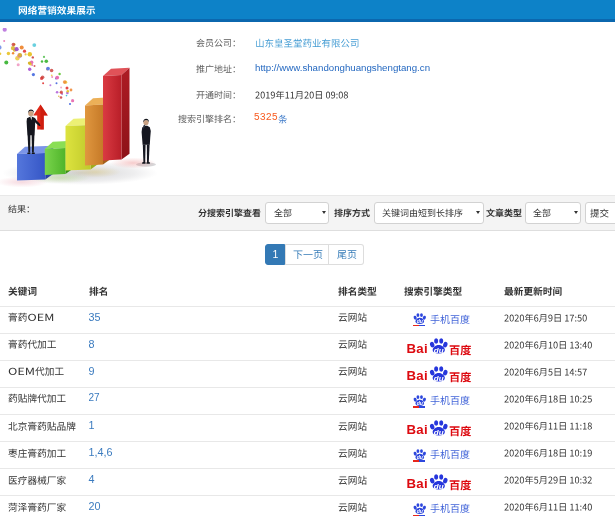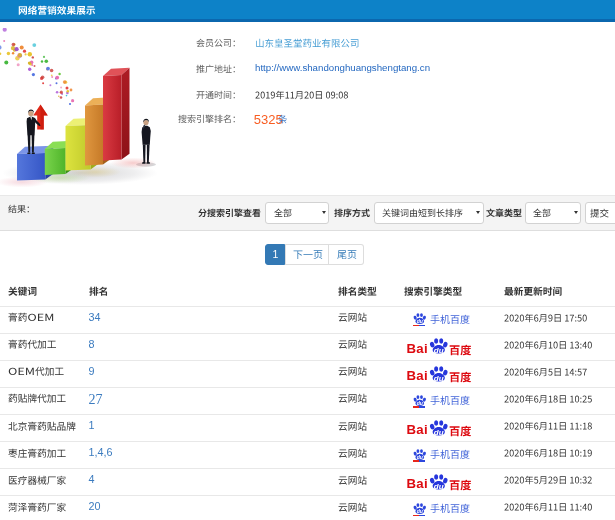--- a/index.html
+++ b/index.html
@@ -48,21 +48,21 @@
         </g>
       </svg>
     </div>
 <div style="position:absolute;left:177.5px;top:114.1px;width:63.0px;height:10.5px">
       <svg style="display:block" width="63.00" height="10.53" viewBox="0 0 63.00 10.53">
         <g transform="translate(0,8.28) scale(0.009000,-0.009000)">
           <path d="M166.0 840.0V638.0H46.0V568.0H166.0V354.0L39.0 309.0L59.0 238.0L166.0 279.0V13.0C166.0 0.0 161.0 -3.0 150.0 -3.0C138.0 -4.0 103.0 -4.0 64.0 -3.0C74.0 -24.0 83.0 -56.0 85.0 -75.0C144.0 -76.0 181.0 -73.0 205.0 -61.0C229.0 -48.0 237.0 -27.0 237.0 13.0V306.0L349.0 350.0L336.0 418.0L237.0 380.0V568.0H339.0V638.0H237.0V840.0ZM379.0 290.0V226.0H424.0L416.0 223.0C458.0 156.0 515.0 99.0 584.0 53.0C499.0 16.0 402.0 -7.0 304.0 -20.0C317.0 -36.0 331.0 -64.0 338.0 -82.0C449.0 -64.0 557.0 -34.0 651.0 12.0C730.0 -29.0 820.0 -59.0 917.0 -78.0C927.0 -59.0 946.0 -31.0 962.0 -16.0C875.0 -2.0 793.0 21.0 721.0 52.0C803.0 106.0 870.0 178.0 911.0 271.0L866.0 293.0L853.0 290.0H683.0V387.0H915.0V758.0H723.0V696.0H847.0V602.0H727.0V545.0H847.0V449.0H683.0V841.0H614.0V449.0H457.0V544.0H566.0V602.0H457.0V694.0C509.0 710.0 563.0 730.0 607.0 754.0L553.0 804.0C516.0 779.0 450.0 751.0 392.0 732.0V387.0H614.0V290.0ZM809.0 226.0C771.0 169.0 717.0 123.0 652.0 87.0C586.0 125.0 531.0 171.0 491.0 226.0Z M1633.0 104.0C1718.0 58.0 1825.0 -12.0 1877.0 -58.0L1938.0 -14.0C1881.0 32.0 1773.0 98.0 1690.0 141.0ZM1290.0 136.0C1233.0 82.0 1143.0 26.0 1061.0 -11.0C1078.0 -23.0 1106.0 -47.0 1119.0 -61.0C1198.0 -20.0 1294.0 46.0 1358.0 109.0ZM1194.0 319.0C1211.0 326.0 1237.0 329.0 1421.0 341.0C1339.0 302.0 1269.0 272.0 1237.0 260.0C1179.0 236.0 1135.0 222.0 1102.0 219.0C1109.0 200.0 1119.0 166.0 1122.0 153.0C1148.0 162.0 1187.0 166.0 1479.0 185.0V10.0C1479.0 -2.0 1475.0 -6.0 1458.0 -6.0C1443.0 -8.0 1389.0 -8.0 1327.0 -6.0C1339.0 -26.0 1351.0 -54.0 1355.0 -75.0C1428.0 -75.0 1479.0 -75.0 1510.0 -63.0C1543.0 -52.0 1552.0 -32.0 1552.0 8.0V189.0L1797.0 204.0C1824.0 176.0 1848.0 148.0 1864.0 126.0L1922.0 166.0C1879.0 221.0 1789.0 304.0 1718.0 362.0L1665.0 328.0C1691.0 306.0 1719.0 281.0 1746.0 255.0L1309.0 232.0C1450.0 285.0 1592.0 352.0 1727.0 434.0L1673.0 480.0C1629.0 451.0 1581.0 424.0 1532.0 398.0L1309.0 385.0C1378.0 419.0 1447.0 460.0 1510.0 505.0L1480.0 528.0H1862.0V405.0H1936.0V593.0H1539.0V686.0H1923.0V752.0H1539.0V841.0H1461.0V752.0H1076.0V686.0H1461.0V593.0H1066.0V405.0H1137.0V528.0H1434.0C1363.0 473.0 1274.0 425.0 1246.0 411.0C1218.0 396.0 1193.0 387.0 1174.0 385.0C1181.0 367.0 1191.0 333.0 1194.0 319.0Z M2782.0 830.0V-80.0H2857.0V830.0ZM2143.0 568.0C2130.0 474.0 2108.0 351.0 2088.0 273.0H2467.0C2453.0 104.0 2437.0 31.0 2413.0 11.0C2402.0 2.0 2391.0 0.0 2369.0 0.0C2345.0 0.0 2278.0 1.0 2212.0 7.0C2227.0 -15.0 2237.0 -46.0 2239.0 -70.0C2303.0 -74.0 2366.0 -75.0 2398.0 -72.0C2434.0 -70.0 2456.0 -64.0 2478.0 -40.0C2511.0 -7.0 2529.0 84.0 2546.0 308.0C2548.0 319.0 2549.0 343.0 2549.0 343.0H2181.0C2190.0 391.0 2200.0 445.0 2208.0 498.0H2543.0V798.0H2107.0V728.0H2469.0V568.0Z M3141.0 705.0C3123.0 658.0 3091.0 602.0 3042.0 558.0C3057.0 550.0 3076.0 531.0 3086.0 518.0C3099.0 530.0 3111.0 543.0 3122.0 557.0V406.0H3176.0V438.0H3348.0V579.0H3139.0C3149.0 592.0 3157.0 605.0 3165.0 619.0H3420.0C3415.0 498.0 3407.0 452.0 3396.0 438.0C3390.0 431.0 3383.0 429.0 3370.0 429.0C3358.0 429.0 3328.0 430.0 3294.0 433.0C3302.0 419.0 3308.0 397.0 3310.0 381.0C3344.0 379.0 3379.0 379.0 3398.0 380.0C3421.0 382.0 3437.0 387.0 3450.0 402.0C3470.0 424.0 3478.0 483.0 3486.0 639.0C3487.0 648.0 3487.0 665.0 3487.0 665.0H3188.0L3201.0 695.0L3195.0 696.0H3230.0V738.0H3338.0V694.0H3402.0V738.0H3518.0V790.0H3402.0V840.0H3338.0V790.0H3230.0V840.0H3166.0V790.0H3051.0V738.0H3166.0V701.0ZM3625.0 843.0C3598.0 749.0 3550.0 660.0 3488.0 602.0C3503.0 592.0 3529.0 571.0 3540.0 560.0C3559.0 580.0 3578.0 603.0 3595.0 629.0C3616.0 590.0 3641.0 554.0 3671.0 522.0C3617.0 489.0 3552.0 465.0 3480.0 447.0C3493.0 433.0 3513.0 405.0 3520.0 390.0C3594.0 412.0 3661.0 440.0 3718.0 478.0C3773.0 432.0 3840.0 397.0 3917.0 376.0C3926.0 395.0 3945.0 420.0 3960.0 435.0C3888.0 451.0 3824.0 479.0 3770.0 517.0C3822.0 562.0 3862.0 617.0 3888.0 686.0H3946.0V743.0H3658.0C3670.0 770.0 3680.0 799.0 3689.0 828.0ZM3816.0 686.0C3795.0 635.0 3763.0 593.0 3721.0 558.0C3683.0 595.0 3652.0 638.0 3631.0 686.0ZM3176.0 538.0H3293.0V480.0H3176.0ZM3769.0 378.0C3629.0 354.0 3363.0 343.0 3148.0 342.0C3154.0 328.0 3161.0 305.0 3163.0 291.0C3258.0 291.0 3362.0 293.0 3463.0 297.0V235.0H3122.0V180.0H3463.0V118.0H3057.0V61.0H3463.0V-2.0C3463.0 -14.0 3458.0 -18.0 3444.0 -19.0C3430.0 -20.0 3378.0 -20.0 3325.0 -18.0C3335.0 -36.0 3346.0 -62.0 3350.0 -80.0C3423.0 -80.0 3469.0 -79.0 3498.0 -70.0C3528.0 -60.0 3538.0 -42.0 3538.0 -4.0V61.0H3945.0V118.0H3538.0V180.0H3887.0V235.0H3538.0V301.0C3642.0 308.0 3740.0 317.0 3816.0 330.0Z M4182.0 840.0V638.0H4055.0V568.0H4182.0V348.0L4042.0 311.0L4057.0 237.0L4182.0 274.0V14.0C4182.0 1.0 4177.0 -3.0 4164.0 -4.0C4154.0 -4.0 4115.0 -4.0 4074.0 -3.0C4083.0 -22.0 4093.0 -53.0 4096.0 -72.0C4158.0 -72.0 4196.0 -70.0 4221.0 -58.0C4245.0 -47.0 4254.0 -27.0 4254.0 14.0V295.0L4373.0 331.0L4364.0 399.0L4254.0 368.0V568.0H4362.0V638.0H4254.0V840.0ZM4380.0 253.0V184.0H4550.0V-79.0H4623.0V833.0H4550.0V669.0H4401.0V601.0H4550.0V461.0H4404.0V394.0H4550.0V253.0ZM4715.0 833.0V-80.0H4787.0V181.0H4962.0V250.0H4787.0V394.0H4941.0V461.0H4787.0V601.0H4950.0V669.0H4787.0V833.0Z M5263.0 529.0C5314.0 494.0 5373.0 446.0 5417.0 406.0C5300.0 344.0 5171.0 299.0 5047.0 273.0C5061.0 256.0 5079.0 224.0 5086.0 204.0C5141.0 217.0 5197.0 233.0 5252.0 253.0V-79.0H5327.0V-27.0H5773.0V-79.0H5849.0V340.0H5451.0C5617.0 429.0 5762.0 553.0 5844.0 713.0L5794.0 744.0L5781.0 740.0H5427.0C5451.0 768.0 5473.0 797.0 5492.0 826.0L5406.0 843.0C5347.0 747.0 5233.0 636.0 5069.0 559.0C5087.0 546.0 5111.0 519.0 5122.0 501.0C5217.0 550.0 5296.0 609.0 5361.0 671.0H5733.0C5674.0 583.0 5587.0 508.0 5487.0 445.0C5440.0 486.0 5374.0 536.0 5321.0 572.0ZM5773.0 42.0H5327.0V271.0H5773.0Z M6250.0 486.0C6290.0 486.0 6326.0 515.0 6326.0 560.0C6326.0 606.0 6290.0 636.0 6250.0 636.0C6210.0 636.0 6174.0 606.0 6174.0 560.0C6174.0 515.0 6210.0 486.0 6250.0 486.0ZM6250.0 -4.0C6290.0 -4.0 6326.0 26.0 6326.0 71.0C6326.0 117.0 6290.0 146.0 6250.0 146.0C6210.0 146.0 6174.0 117.0 6174.0 71.0C6174.0 26.0 6210.0 -4.0 6250.0 -4.0Z" fill="#5a5a5a"></path>
         </g>
       </svg>
     </div>
-<div style="position:absolute;left:253.8px;top:113.1px;font-family:Liberation Sans, sans-serif;font-size:13px;font-weight:normal;color:#f85d22;line-height:1;white-space:nowrap;">5325</div>
+<div style="position:absolute;left:253.8px;top:113.1px;font-family:Liberation Mono, monospace;font-size:10px;font-weight:normal;color:#f85d22;line-height:1;white-space:nowrap;">5325</div>
 <div style="position:absolute;left:277.9px;top:113.5px;width:9.5px;height:11.1px">
       <svg style="display:block" width="9.50" height="11.12" viewBox="0 0 9.50 11.12">
         <g transform="translate(0,8.74) scale(0.009500,-0.009500)">
           <path d="M300.0 182.0C252.0 121.0 162.0 48.0 96.0 10.0C112.0 -2.0 134.0 -27.0 146.0 -43.0C214.0 1.0 307.0 84.0 360.0 155.0ZM629.0 145.0C699.0 88.0 780.0 6.0 818.0 -47.0L875.0 -4.0C836.0 50.0 752.0 129.0 683.0 184.0ZM667.0 683.0C624.0 631.0 568.0 586.0 502.0 548.0C439.0 585.0 385.0 628.0 344.0 679.0L348.0 683.0ZM378.0 842.0C326.0 751.0 223.0 647.0 74.0 575.0C91.0 564.0 115.0 538.0 128.0 520.0C191.0 554.0 246.0 592.0 294.0 633.0C333.0 587.0 379.0 546.0 431.0 511.0C311.0 454.0 171.0 418.0 35.0 399.0C49.0 382.0 64.0 351.0 70.0 332.0C219.0 356.0 372.0 399.0 502.0 468.0C621.0 404.0 764.0 361.0 919.0 339.0C929.0 359.0 948.0 390.0 964.0 406.0C820.0 424.0 686.0 458.0 574.0 510.0C661.0 566.0 734.0 636.0 782.0 721.0L732.0 752.0L718.0 748.0H405.0C426.0 774.0 444.0 800.0 460.0 826.0ZM461.0 393.0V287.0H147.0V220.0H461.0V3.0C461.0 -8.0 457.0 -11.0 446.0 -11.0C435.0 -12.0 395.0 -12.0 357.0 -10.0C367.0 -29.0 377.0 -57.0 380.0 -76.0C438.0 -76.0 477.0 -76.0 503.0 -65.0C530.0 -54.0 537.0 -35.0 537.0 3.0V220.0H852.0V287.0H537.0V393.0Z" fill="#3a78c8"></path>
         </g>
       </svg>
     </div>
 <svg width="185" height="160" viewBox="0 0 185 160" style="position:absolute;left:0;top:28px">
       <defs>
         <radialGradient id="shad" cx="0.5" cy="0.5" r="0.5">
@@ -359,21 +359,21 @@
         </g>
       </svg>
     </div>
 <div style="position:absolute;left:8.0px;top:312.3px;width:46.4px;height:11.3px">
       <svg style="display:block" width="46.42" height="11.35" viewBox="0 0 46.42 11.35">
         <g transform="translate(0,8.92) scale(0.009700,-0.009700)">
           <path d="M71.0 515.0V358.0H138.0V467.0H860.0V358.0H929.0V515.0ZM269.0 641.0H730.0V591.0H269.0ZM195.0 679.0V553.0H809.0V679.0ZM306.0 393.0H690.0V345.0H306.0ZM233.0 430.0V308.0H766.0V430.0ZM442.0 830.0C453.0 813.0 464.0 792.0 473.0 772.0H61.0V717.0H940.0V772.0H558.0C548.0 796.0 532.0 826.0 516.0 848.0ZM740.0 126.0V78.0H261.0V126.0ZM740.0 171.0H261.0V220.0H740.0ZM186.0 267.0V-79.0H261.0V33.0H740.0V-5.0C740.0 -20.0 736.0 -24.0 718.0 -25.0C702.0 -26.0 639.0 -26.0 574.0 -24.0C583.0 -39.0 594.0 -58.0 598.0 -75.0C685.0 -75.0 742.0 -75.0 774.0 -67.0C807.0 -58.0 817.0 -43.0 817.0 -4.0V267.0Z M1542.0 331.0C1589.0 269.0 1635.0 184.0 1651.0 130.0L1717.0 157.0C1699.0 212.0 1651.0 293.0 1603.0 354.0ZM1056.0 29.0 1069.0 -41.0C1168.0 -25.0 1305.0 -2.0 1438.0 20.0L1434.0 86.0C1293.0 63.0 1150.0 41.0 1056.0 29.0ZM1572.0 635.0C1541.0 530.0 1485.0 427.0 1420.0 359.0C1438.0 349.0 1468.0 329.0 1482.0 317.0C1515.0 355.0 1547.0 403.0 1575.0 456.0H1842.0C1830.0 152.0 1816.0 38.0 1791.0 10.0C1782.0 -1.0 1772.0 -4.0 1754.0 -3.0C1736.0 -3.0 1689.0 -3.0 1639.0 1.0C1651.0 -19.0 1660.0 -49.0 1662.0 -71.0C1709.0 -73.0 1758.0 -74.0 1785.0 -71.0C1816.0 -68.0 1836.0 -60.0 1855.0 -36.0C1888.0 4.0 1901.0 128.0 1916.0 485.0C1917.0 496.0 1917.0 522.0 1917.0 522.0H1607.0C1620.0 554.0 1633.0 586.0 1643.0 619.0ZM1062.0 758.0V691.0H1288.0V621.0H1361.0V691.0H1633.0V626.0H1706.0V691.0H1941.0V758.0H1706.0V840.0H1633.0V758.0H1361.0V840.0H1288.0V758.0ZM1087.0 126.0C1110.0 136.0 1146.0 144.0 1419.0 180.0C1419.0 195.0 1420.0 224.0 1423.0 243.0L1197.0 216.0C1275.0 288.0 1352.0 376.0 1422.0 468.0L1361.0 501.0C1341.0 470.0 1318.0 439.0 1294.0 410.0L1163.0 402.0C1214.0 458.0 1264.0 528.0 1306.0 599.0L1240.0 628.0C1198.0 541.0 1130.0 454.0 1110.0 432.0C1090.0 408.0 1073.0 393.0 1057.0 390.0C1065.0 372.0 1075.0 338.0 1079.0 323.0C1094.0 330.0 1118.0 335.0 1240.0 345.0C1198.0 297.0 1160.0 259.0 1143.0 245.0C1112.0 214.0 1087.0 195.0 1066.0 191.0C1075.0 173.0 1084.0 140.0 1087.0 126.0Z M2482.3 -13.0C2721.5 -13.0 2889.2 134.0 2889.2 369.0C2889.2 604.0 2721.5 746.0 2482.3 746.0C2243.1 746.0 2075.4 604.0 2075.4 369.0C2075.4 134.0 2243.1 -13.0 2482.3 -13.0ZM2482.3 68.0C2310.7 68.0 2198.9 186.0 2198.9 369.0C2198.9 552.0 2310.7 665.0 2482.3 665.0C2653.9 665.0 2765.7 552.0 2765.7 369.0C2765.7 186.0 2653.9 68.0 2482.3 68.0Z M3095.9 0.0H3658.8V79.0H3215.5V346.0H3576.9V425.0H3215.5V655.0H3644.5V733.0H3095.9Z M3861.6000000000004 0.0H3969.5V406.0C3969.5 469.0 3961.7000000000003 558.0 3953.9 622.0H3959.1000000000004L4035.8 455.0L4216.5 74.0H4297.1L4476.5 455.0L4553.2 622.0H4558.400000000001C4551.900000000001 558.0 4542.8 469.0 4542.8 406.0V0.0H4654.6V733.0H4510.3L4328.3 341.0C4306.2 291.0 4286.7 239.0 4262.0 188.0H4256.8C4233.400000000001 239.0 4212.6 291.0 4187.900000000001 341.0L4005.9 733.0H3861.6000000000004Z" fill="#333333"></path>
         </g>
       </svg>
     </div>
-<div style="position:absolute;left:88.5px;top:311.6px;font-family:'Liberation Sans', sans-serif;font-size:10.8px;font-weight:normal;color:#3b7bbf;line-height:1;white-space:nowrap;">34</div>
+<div style="position:absolute;left:88.5px;top:311.6px;font-family:'Liberation Sans', sans-serif;font-size:10.8px;font-weight:normal;color:#3b7bbf;line-height:1;white-space:nowrap;">35</div>
 <div style="position:absolute;left:338.0px;top:312.3px;width:29.1px;height:11.3px">
       <svg style="display:block" width="29.10" height="11.35" viewBox="0 0 29.10 11.35">
         <g transform="translate(0,8.92) scale(0.009700,-0.009700)">
           <path d="M165.0 760.0V684.0H842.0V760.0ZM141.0 -44.0C182.0 -27.0 240.0 -24.0 791.0 24.0C815.0 -16.0 836.0 -52.0 852.0 -83.0L924.0 -41.0C874.0 53.0 773.0 199.0 688.0 312.0L620.0 277.0C660.0 222.0 705.0 157.0 746.0 94.0L243.0 56.0C323.0 152.0 404.0 275.0 471.0 401.0H945.0V478.0H56.0V401.0H367.0C303.0 272.0 219.0 149.0 190.0 114.0C158.0 73.0 135.0 46.0 112.0 40.0C123.0 16.0 137.0 -26.0 141.0 -44.0Z M1194.0 536.0C1239.0 481.0 1288.0 416.0 1333.0 352.0C1295.0 245.0 1242.0 155.0 1172.0 88.0C1188.0 79.0 1218.0 57.0 1230.0 46.0C1291.0 110.0 1340.0 191.0 1379.0 285.0C1411.0 238.0 1438.0 194.0 1457.0 157.0L1506.0 206.0C1482.0 249.0 1447.0 303.0 1407.0 360.0C1435.0 443.0 1456.0 534.0 1472.0 632.0L1403.0 640.0C1392.0 565.0 1377.0 494.0 1358.0 428.0C1319.0 480.0 1279.0 532.0 1240.0 578.0ZM1483.0 535.0C1529.0 480.0 1577.0 415.0 1620.0 350.0C1580.0 240.0 1526.0 148.0 1452.0 80.0C1469.0 71.0 1498.0 49.0 1511.0 38.0C1575.0 103.0 1625.0 184.0 1664.0 280.0C1699.0 224.0 1728.0 171.0 1747.0 127.0L1799.0 171.0C1776.0 224.0 1738.0 290.0 1693.0 358.0C1720.0 440.0 1740.0 531.0 1755.0 630.0L1687.0 638.0C1676.0 564.0 1662.0 494.0 1644.0 428.0C1608.0 479.0 1570.0 529.0 1532.0 574.0ZM1088.0 780.0V-78.0H1164.0V708.0H1840.0V20.0C1840.0 2.0 1833.0 -3.0 1814.0 -4.0C1795.0 -5.0 1729.0 -6.0 1663.0 -3.0C1674.0 -23.0 1687.0 -57.0 1692.0 -77.0C1782.0 -78.0 1837.0 -76.0 1869.0 -64.0C1902.0 -52.0 1915.0 -28.0 1915.0 20.0V780.0Z M2058.0 652.0V582.0H2447.0V652.0ZM2098.0 525.0C2121.0 412.0 2142.0 265.0 2146.0 167.0L2209.0 178.0C2203.0 277.0 2182.0 422.0 2158.0 536.0ZM2175.0 815.0C2202.0 768.0 2231.0 703.0 2243.0 662.0L2311.0 686.0C2299.0 727.0 2269.0 788.0 2240.0 835.0ZM2330.0 549.0C2317.0 426.0 2290.0 250.0 2264.0 144.0C2182.0 124.0 2105.0 107.0 2047.0 95.0L2065.0 20.0C2169.0 46.0 2310.0 82.0 2443.0 116.0L2436.0 185.0L2328.0 159.0C2353.0 264.0 2381.0 417.0 2400.0 535.0ZM2467.0 362.0V-79.0H2540.0V-31.0H2842.0V-75.0H2918.0V362.0H2706.0V561.0H2960.0V633.0H2706.0V841.0H2629.0V362.0ZM2540.0 39.0V291.0H2842.0V39.0Z" fill="#333333"></path>
         </g>
       </svg>
     </div>
 <svg width="13.5" height="11.2" viewBox="0 0 26 22" style="position:absolute;left:412.8px;top:313.4px">
       <g fill="#2d47dd">
         <ellipse cx="4.0" cy="9.2" rx="2.9" ry="3.9" transform="rotate(-20 4 9.2)"></ellipse>
@@ -480,21 +480,21 @@
         </g>
       </svg>
     </div>
 <div style="position:absolute;left:8.0px;top:393.4px;width:58.2px;height:11.3px">
       <svg style="display:block" width="58.20" height="11.35" viewBox="0 0 58.20 11.35">
         <g transform="translate(0,8.92) scale(0.009700,-0.009700)">
           <path d="M542.0 331.0C589.0 269.0 635.0 184.0 651.0 130.0L717.0 157.0C699.0 212.0 651.0 293.0 603.0 354.0ZM56.0 29.0 69.0 -41.0C168.0 -25.0 305.0 -2.0 438.0 20.0L434.0 86.0C293.0 63.0 150.0 41.0 56.0 29.0ZM572.0 635.0C541.0 530.0 485.0 427.0 420.0 359.0C438.0 349.0 468.0 329.0 482.0 317.0C515.0 355.0 547.0 403.0 575.0 456.0H842.0C830.0 152.0 816.0 38.0 791.0 10.0C782.0 -1.0 772.0 -4.0 754.0 -3.0C736.0 -3.0 689.0 -3.0 639.0 1.0C651.0 -19.0 660.0 -49.0 662.0 -71.0C709.0 -73.0 758.0 -74.0 785.0 -71.0C816.0 -68.0 836.0 -60.0 855.0 -36.0C888.0 4.0 901.0 128.0 916.0 485.0C917.0 496.0 917.0 522.0 917.0 522.0H607.0C620.0 554.0 633.0 586.0 643.0 619.0ZM62.0 758.0V691.0H288.0V621.0H361.0V691.0H633.0V626.0H706.0V691.0H941.0V758.0H706.0V840.0H633.0V758.0H361.0V840.0H288.0V758.0ZM87.0 126.0C110.0 136.0 146.0 144.0 419.0 180.0C419.0 195.0 420.0 224.0 423.0 243.0L197.0 216.0C275.0 288.0 352.0 376.0 422.0 468.0L361.0 501.0C341.0 470.0 318.0 439.0 294.0 410.0L163.0 402.0C214.0 458.0 264.0 528.0 306.0 599.0L240.0 628.0C198.0 541.0 130.0 454.0 110.0 432.0C90.0 408.0 73.0 393.0 57.0 390.0C65.0 372.0 75.0 338.0 79.0 323.0C94.0 330.0 118.0 335.0 240.0 345.0C198.0 297.0 160.0 259.0 143.0 245.0C112.0 214.0 87.0 195.0 66.0 191.0C75.0 173.0 84.0 140.0 87.0 126.0Z M1223.0 652.0V373.0C1223.0 246.0 1211.0 68.0 1037.0 -32.0C1052.0 -44.0 1073.0 -67.0 1082.0 -81.0C1268.0 35.0 1289.0 226.0 1289.0 373.0V652.0ZM1268.0 127.0C1308.0 71.0 1355.0 -6.0 1375.0 -53.0L1433.0 -14.0C1410.0 31.0 1361.0 105.0 1322.0 160.0ZM1086.0 785.0V177.0H1148.0V717.0H1364.0V179.0H1430.0V785.0ZM1484.0 360.0V-80.0H1551.0V-32.0H1859.0V-76.0H1928.0V360.0H1715.0V569.0H1960.0V640.0H1715.0V840.0H1645.0V360.0ZM1551.0 38.0V290.0H1859.0V38.0Z M2730.0 334.0V194.0H2394.0V129.0H2730.0V-79.0H2801.0V129.0H2957.0V194.0H2801.0V334.0ZM2437.0 744.0V358.0H2592.0C2559.0 316.0 2509.0 277.0 2431.0 244.0C2446.0 235.0 2469.0 214.0 2481.0 201.0C2580.0 244.0 2638.0 299.0 2672.0 358.0H2929.0V744.0H2670.0C2686.0 770.0 2702.0 799.0 2717.0 827.0L2633.0 843.0C2625.0 815.0 2610.0 777.0 2595.0 744.0ZM2505.0 523.0H2649.0C2648.0 489.0 2642.0 453.0 2627.0 417.0H2505.0ZM2715.0 523.0H2860.0V417.0H2698.0C2709.0 452.0 2713.0 488.0 2715.0 523.0ZM2505.0 685.0H2650.0V580.0H2505.0ZM2715.0 685.0H2860.0V580.0H2715.0ZM2101.0 820.0V436.0C2101.0 290.0 2093.0 87.0 2035.0 -57.0C2054.0 -63.0 2084.0 -73.0 2099.0 -82.0C2140.0 26.0 2157.0 161.0 2164.0 288.0H2294.0V-79.0H2362.0V353.0H2166.0L2167.0 436.0V500.0H2413.0V565.0H2331.0V839.0H2264.0V565.0H2167.0V820.0Z M3715.0 783.0C3774.0 733.0 3844.0 663.0 3877.0 618.0L3935.0 658.0C3901.0 703.0 3829.0 771.0 3769.0 819.0ZM3548.0 826.0C3552.0 720.0 3559.0 620.0 3568.0 528.0L3324.0 497.0L3335.0 426.0L3576.0 456.0C3614.0 142.0 3694.0 -67.0 3860.0 -79.0C3913.0 -82.0 3953.0 -30.0 3975.0 143.0C3960.0 150.0 3927.0 168.0 3912.0 183.0C3902.0 67.0 3886.0 8.0 3857.0 9.0C3750.0 20.0 3684.0 200.0 3650.0 466.0L3955.0 504.0L3944.0 575.0L3642.0 537.0C3632.0 626.0 3626.0 724.0 3623.0 826.0ZM3313.0 830.0C3247.0 671.0 3136.0 518.0 3021.0 420.0C3034.0 403.0 3057.0 365.0 3065.0 348.0C3111.0 389.0 3156.0 439.0 3199.0 494.0V-78.0H3276.0V604.0C3317.0 668.0 3354.0 737.0 3384.0 807.0Z M4572.0 716.0V-65.0H4644.0V9.0H4838.0V-57.0H4913.0V716.0ZM4644.0 81.0V643.0H4838.0V81.0ZM4195.0 827.0 4194.0 650.0H4053.0V577.0H4192.0C4185.0 325.0 4154.0 103.0 4028.0 -29.0C4047.0 -41.0 4074.0 -64.0 4086.0 -81.0C4221.0 66.0 4256.0 306.0 4265.0 577.0H4417.0C4409.0 192.0 4400.0 55.0 4379.0 26.0C4370.0 13.0 4360.0 9.0 4345.0 10.0C4327.0 10.0 4284.0 10.0 4237.0 14.0C4250.0 -7.0 4257.0 -39.0 4259.0 -61.0C4304.0 -64.0 4350.0 -65.0 4378.0 -61.0C4407.0 -57.0 4426.0 -48.0 4444.0 -22.0C4475.0 21.0 4482.0 167.0 4490.0 612.0C4490.0 623.0 4490.0 650.0 4490.0 650.0H4267.0L4269.0 827.0Z M5052.0 72.0V-3.0H5951.0V72.0H5539.0V650.0H5900.0V727.0H5104.0V650.0H5456.0V72.0Z" fill="#333333"></path>
         </g>
       </svg>
     </div>
-<div style="position:absolute;left:88.5px;top:392.7px;font-family:Liberation Serif, serif;font-size:14px;font-weight:normal;color:#3b7bbf;line-height:1;white-space:nowrap;">27</div>
+<div style="position:absolute;left:88.5px;top:392.7px;font-family:Liberation Sans, sans-serif;font-size:10px;font-weight:normal;color:#3b7bbf;line-height:1;white-space:nowrap;">27</div>
 <div style="position:absolute;left:338.0px;top:393.4px;width:29.1px;height:11.3px">
       <svg style="display:block" width="29.10" height="11.35" viewBox="0 0 29.10 11.35">
         <g transform="translate(0,8.92) scale(0.009700,-0.009700)">
           <path d="M165.0 760.0V684.0H842.0V760.0ZM141.0 -44.0C182.0 -27.0 240.0 -24.0 791.0 24.0C815.0 -16.0 836.0 -52.0 852.0 -83.0L924.0 -41.0C874.0 53.0 773.0 199.0 688.0 312.0L620.0 277.0C660.0 222.0 705.0 157.0 746.0 94.0L243.0 56.0C323.0 152.0 404.0 275.0 471.0 401.0H945.0V478.0H56.0V401.0H367.0C303.0 272.0 219.0 149.0 190.0 114.0C158.0 73.0 135.0 46.0 112.0 40.0C123.0 16.0 137.0 -26.0 141.0 -44.0Z M1194.0 536.0C1239.0 481.0 1288.0 416.0 1333.0 352.0C1295.0 245.0 1242.0 155.0 1172.0 88.0C1188.0 79.0 1218.0 57.0 1230.0 46.0C1291.0 110.0 1340.0 191.0 1379.0 285.0C1411.0 238.0 1438.0 194.0 1457.0 157.0L1506.0 206.0C1482.0 249.0 1447.0 303.0 1407.0 360.0C1435.0 443.0 1456.0 534.0 1472.0 632.0L1403.0 640.0C1392.0 565.0 1377.0 494.0 1358.0 428.0C1319.0 480.0 1279.0 532.0 1240.0 578.0ZM1483.0 535.0C1529.0 480.0 1577.0 415.0 1620.0 350.0C1580.0 240.0 1526.0 148.0 1452.0 80.0C1469.0 71.0 1498.0 49.0 1511.0 38.0C1575.0 103.0 1625.0 184.0 1664.0 280.0C1699.0 224.0 1728.0 171.0 1747.0 127.0L1799.0 171.0C1776.0 224.0 1738.0 290.0 1693.0 358.0C1720.0 440.0 1740.0 531.0 1755.0 630.0L1687.0 638.0C1676.0 564.0 1662.0 494.0 1644.0 428.0C1608.0 479.0 1570.0 529.0 1532.0 574.0ZM1088.0 780.0V-78.0H1164.0V708.0H1840.0V20.0C1840.0 2.0 1833.0 -3.0 1814.0 -4.0C1795.0 -5.0 1729.0 -6.0 1663.0 -3.0C1674.0 -23.0 1687.0 -57.0 1692.0 -77.0C1782.0 -78.0 1837.0 -76.0 1869.0 -64.0C1902.0 -52.0 1915.0 -28.0 1915.0 20.0V780.0Z M2058.0 652.0V582.0H2447.0V652.0ZM2098.0 525.0C2121.0 412.0 2142.0 265.0 2146.0 167.0L2209.0 178.0C2203.0 277.0 2182.0 422.0 2158.0 536.0ZM2175.0 815.0C2202.0 768.0 2231.0 703.0 2243.0 662.0L2311.0 686.0C2299.0 727.0 2269.0 788.0 2240.0 835.0ZM2330.0 549.0C2317.0 426.0 2290.0 250.0 2264.0 144.0C2182.0 124.0 2105.0 107.0 2047.0 95.0L2065.0 20.0C2169.0 46.0 2310.0 82.0 2443.0 116.0L2436.0 185.0L2328.0 159.0C2353.0 264.0 2381.0 417.0 2400.0 535.0ZM2467.0 362.0V-79.0H2540.0V-31.0H2842.0V-75.0H2918.0V362.0H2706.0V561.0H2960.0V633.0H2706.0V841.0H2629.0V362.0ZM2540.0 39.0V291.0H2842.0V39.0Z" fill="#333333"></path>
         </g>
       </svg>
     </div>
 <svg width="13.5" height="11.2" viewBox="0 0 26 22" style="position:absolute;left:412.8px;top:394.5px">
       <g fill="#2d47dd">
         <ellipse cx="4.0" cy="9.2" rx="2.9" ry="3.9" transform="rotate(-20 4 9.2)"></ellipse>

